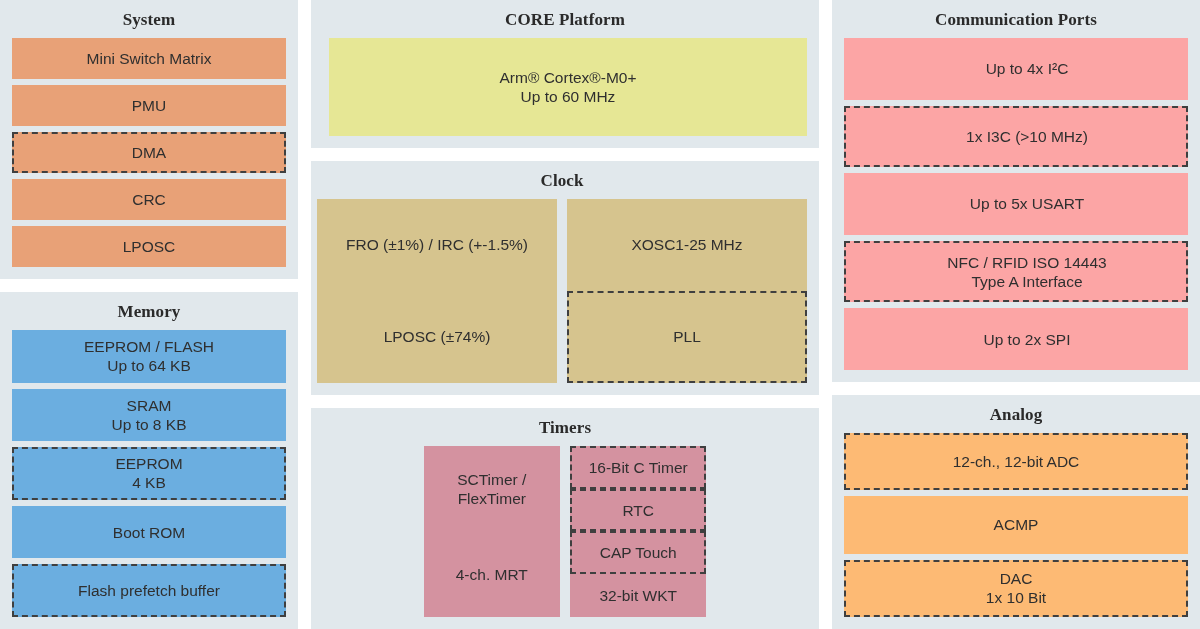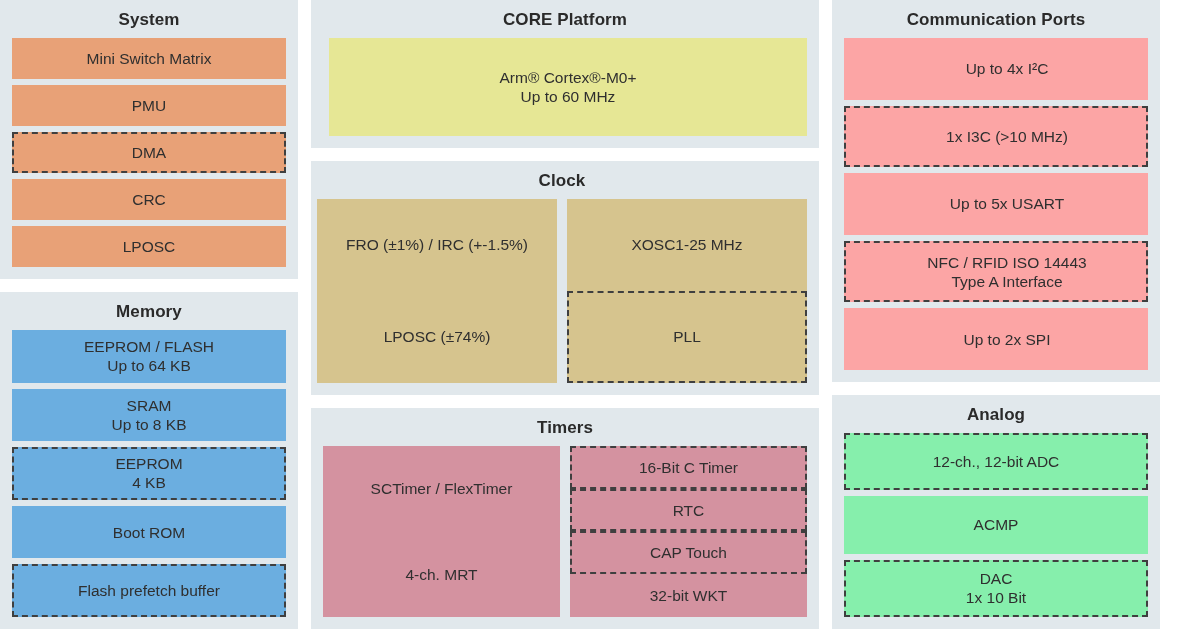--- a/index.html
+++ b/index.html
@@ -25,38 +25,39 @@
     box-sizing: border-box;
   }
 
   .column {
     display: flex;
     flex-direction: column;
     gap: 13px;
   }
   .col-left   { width: 298px; }
   .col-mid    { width: 508px; }
-  .col-right  { width: 328px; }
+  .col-right  { width: 368px; }
 
   .panel {
     background: #e1e8ec;
     box-sizing: border-box;
     padding: 9px 12px 12px 12px;
     display: flex;
     flex-direction: column;
   }
 
   .panel-title {
     text-align: center;
     font-weight: bold;
     font-size: 17px;
     color: #2a2a2a;
     line-height: 22px;
     padding-bottom: 7px;
     letter-spacing: 0.1px;
+    font-family: Liberation Serif, serif;
   }
 
   .blocks {
     display: flex;
     flex-direction: column;
     gap: 6px;
     flex: 1;
   }
   .row2 {
     display: flex;
@@ -86,36 +87,36 @@
     border: 2px dashed #3f3f3f;
   }
 
   
   .f-orange { background: #e8a177; }
   .f-blue   { background: #6baee0; }
   .f-yellow { background: #e6e795; margin-left: 6px; }
   .f-tan    { background: #d6c48e; }
   .f-pink   { background: #d492a0; }
   .f-gray   { background: #fca5a5; padding-left: 28px; }
-  .f-purple { background: #86efac; }
+  .f-purple { background: #fdba74; }
 
   
   .panel-system  { height: 279px; }
   .panel-system .block { flex: 1; }
 
   .panel-memory  { height: 337px; }
   .panel-memory .block { flex: 1; }
 
   .panel-core    { height: 160px; }
   .panel-core .block { flex: 1; }
 
   .panel-clock   { height: 254px; padding-left: 6px; }
   .panel-clock .block { flex: 1; }
 
-  .panel-timers  { height: 240px; }
+  .panel-timers  { height: 240px; align-items: center; }
   .panel-timers .block { flex: 1; }
   .panel-timers .col-a .block { flex: 1; }
 
   .panel-comm    { height: 382px; }
   .panel-comm .block { flex: 1; }
 
   .panel-analog  { height: 234px; }
   .panel-analog .block { flex: 1; }
 </style>
 </head>

